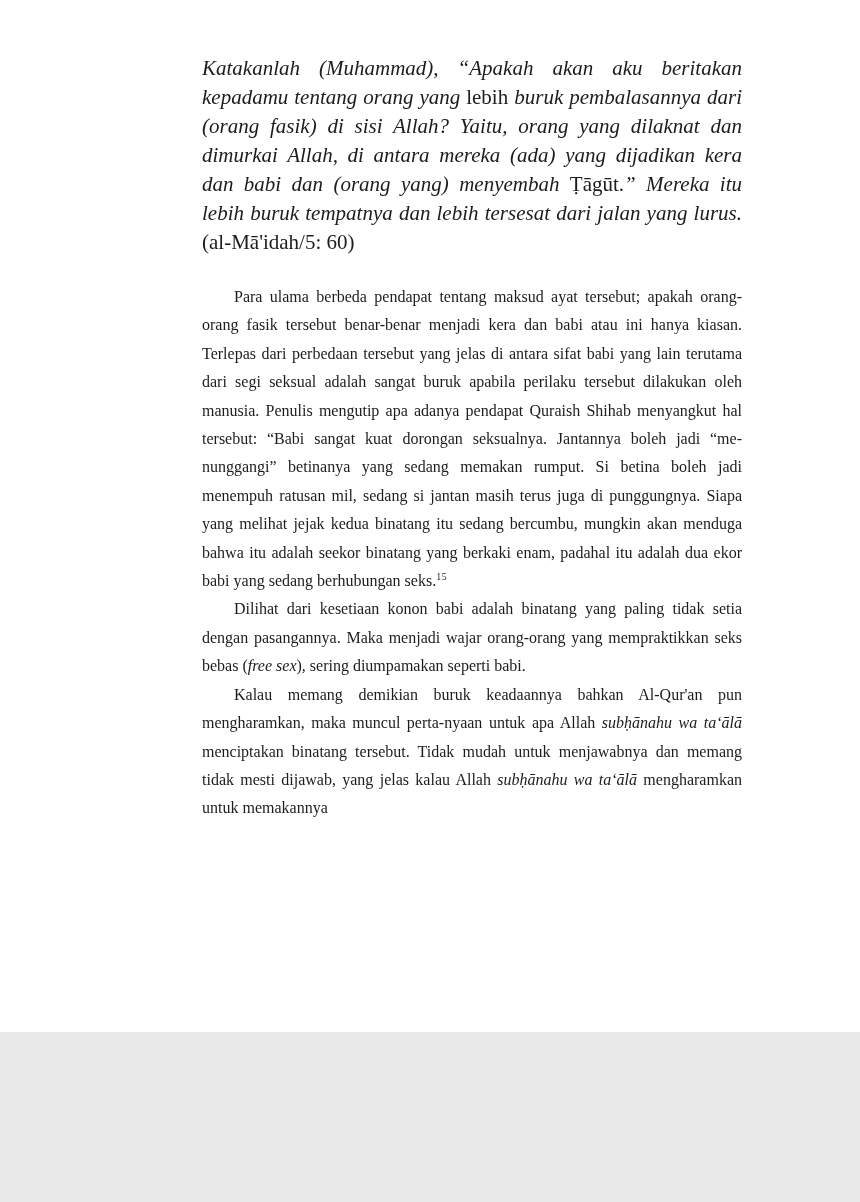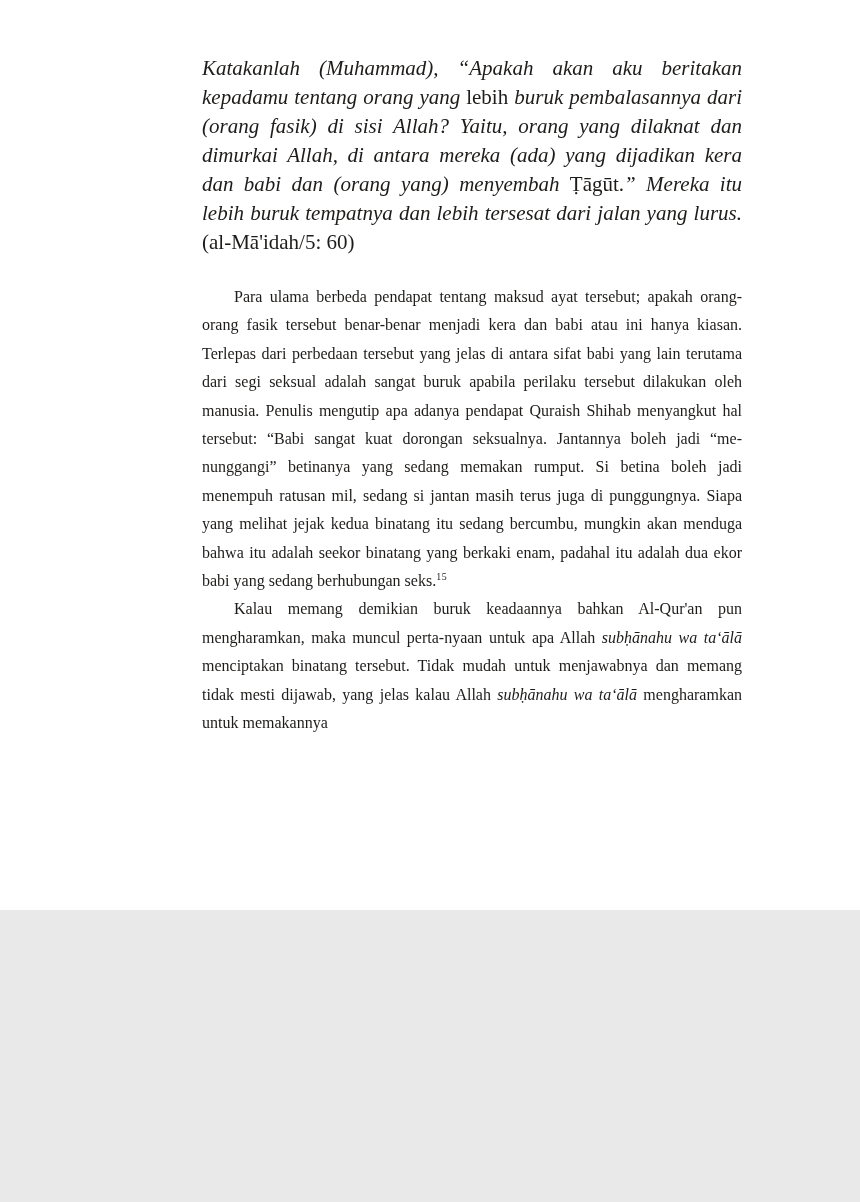--- a/index.html
+++ b/index.html
@@ -3,21 +3,21 @@
 <meta charset="utf-8">
 <style>
   html, body {
     margin: 0;
     padding: 0;
     background: #e9e9e9;
   }
   .page {
     position: relative;
     width: 860px;
-    height: 910px;
+    height: 1032px;
     margin: 0 auto;
     background: #ffffff;
     overflow: hidden;
     font-family: "Liberation Serif", serif;
     color: #1e1c1a;
   }
   .content {
     position: absolute;
     left: 202px;
     top: 54px;
@@ -72,20 +72,21 @@
 </style>
 </head>
 <body>
 
 <div class="page">
 
   <div class="content">
     <div class="quote"><span class="it">Katakanlah (Muhammad), “Apakah akan aku beritakan kepadamu tentang orang yang </span><span class="rm">lebih </span><span class="it">buruk pembalasannya dari (orang fasik) di sisi Allah? Yaitu, orang yang dilaknat dan dimurkai Allah, di antara mereka (ada) yang dijadikan kera dan babi dan (orang yang) menyembah </span><span class="rm">Ṭāgūt.</span><span class="it">” Mereka itu lebih buruk tempatnya dan lebih tersesat dari jalan yang lurus.</span><span class="rm">(al-Mā'idah/5: 60)</span></div>
     <div class="body-paras">
         <p class="body-para"><span>Para ulama berbeda pendapat tentang maksud ayat tersebut; apakah orang-orang fasik tersebut benar-benar menjadi kera dan babi atau ini hanya kiasan. Terlepas dari perbedaan tersebut yang jelas di antara sifat babi yang lain terutama dari segi seksual adalah sangat buruk apabila perilaku tersebut dilakukan oleh manusia. Penulis mengutip apa adanya pendapat Quraish Shihab menyangkut hal tersebut: “Babi sangat kuat dorongan seksualnya. Jantannya boleh jadi “me-nunggangi” betinanya yang sedang memakan rumput. Si betina boleh jadi menempuh ratusan mil, sedang si jantan masih terus juga di punggungnya. Siapa yang melihat jejak kedua binatang itu sedang bercumbu, mungkin akan menduga bahwa itu adalah seekor binatang yang berkaki enam, padahal itu adalah dua ekor babi yang sedang berhubungan seks.</span><sup>15</sup></p>
+        <p class="body-para"><span>Dilihat dari kesetiaan konon babi adalah binatang yang paling tidak setia dengan pasangannya. Maka menjadi wajar orang-orang yang mempraktikkan seks bebas (</span><span class="it">free sex</span><span>), sering diumpamakan seperti babi.</span></p>
         <p class="body-para"><span>Kalau memang demikian buruk keadaannya bahkan Al-Qur'an pun mengharamkan, maka muncul perta-nyaan untuk apa Allah </span><span class="it">subḥānahu wa ta‘ālā</span><span> menciptakan binatang tersebut. Tidak mudah untuk menjawabnya dan memang tidak mesti dijawab, yang jelas kalau Allah </span><span class="it">subḥānahu wa ta‘ālā</span><span> mengharamkan untuk memakannya</span></p>
       </div>
   </div>
 
   <div class="footer">
     <span class="page-number">234</span>
     <span class="running-title">Eksistensi Binatang</span>
   </div>
 
 </div>

